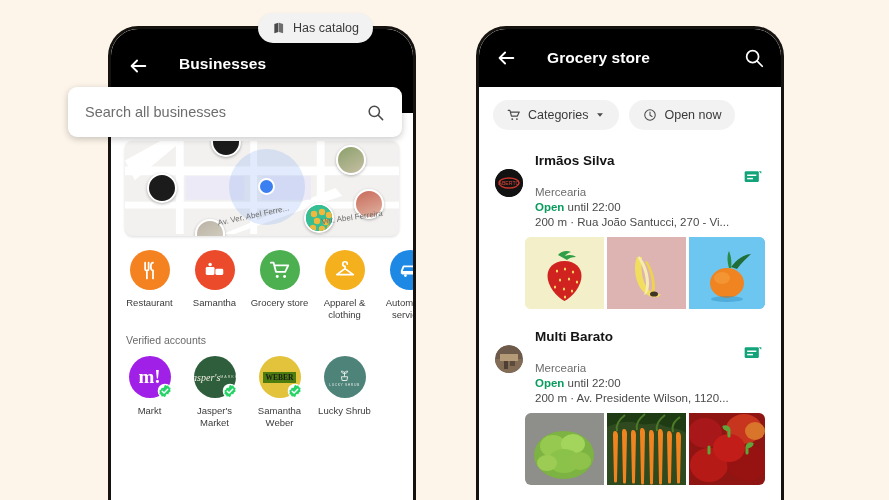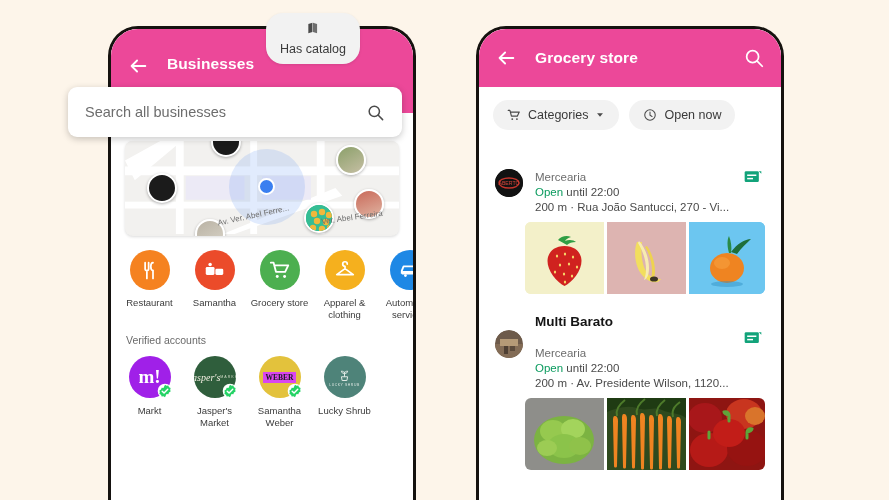--- a/index.html
+++ b/index.html
@@ -24,22 +24,22 @@
   }
   #phone-right {
     left: 476px; top: 26px; width: 308px; height: 480px;
     border-top-left-radius: 30px; border-top-right-radius: 30px;
     border-bottom: none;
   }
   .screen { position: absolute; inset: 0; overflow: hidden; background: #fff; }
 
   
   .appbar {
-    background: #ec4899; color: #fff;
-    display: flex; align-items: center; gap: 18px;
+    background: #000000; color: #fff;
+    display: flex; align-items: center; gap: 30px;
     padding: 0 16px; position: relative;
   }
   #bar-left  { height: 84px; align-items: flex-start; padding-top: 26px; }
   #bar-right { height: 58px; }
   .bar-title { font-size: 15.5px; font-weight: bold; letter-spacing: .1px; }
   .icon-btn { width: 22px; height: 22px; display:block; flex: 0 0 auto; }
   .spacer { flex: 1 1 auto; }
 
   
   #search-card {
@@ -105,30 +105,30 @@
     padding: 11px 16px; border-bottom: 1px solid #ececec;
   }
   .near-bar .t { font-size: 12px; color: #2b2b2b; }
 
   .chips { display: flex; gap: 10px; padding: 13px 0 13px 14px; position: relative; }
   .chip {
     display: flex; align-items: center; gap: 7px;
     background: #f2f2f2; border-radius: 17px; padding: 8px 14px;
     font-size: 12.5px; color: #3a3a3a; white-space: nowrap; flex: 0 0 auto;
   }
-  #chip-catalog { position: absolute; left: 266px; top: 13px; z-index: 60; box-shadow: 0 1px 3px rgba(0,0,0,.10); flex-direction: column; }
+  #chip-catalog { position: absolute; left: 258px; top: 13px; z-index: 60; box-shadow: 0 1px 3px rgba(0,0,0,.10); }
 
   .listing { padding: 4px 0 0 0; }
   .listing-head { display: flex; gap: 12px; padding: 6px 16px 0 16px; }
   .lav { width: 28px; height: 28px; border-radius: 50%; flex: 0 0 28px; overflow: hidden; margin-top: 16px; }
   .linfo { flex: 1 1 auto; min-width: 0; }
   .lname { font-size: 13.5px; font-weight: bold; color: #141414; }
   .lcat  { font-size: 11.5px; color: #6d6d6d; margin-top: 18px; }
   .lopen { font-size: 11.5px; color: #4a4a4a; margin-top: 3px; }
-  .lopen b { color: #0a9b5e; font-weight: normal; }
+  .lopen b { color: #0a9b5e; font-weight: bold; }
   .laddr { font-size: 11.5px; color: #4a4a4a; margin-top: 3px; white-space: nowrap; overflow: hidden; }
   .lact { width: 22px; flex: 0 0 22px; margin-top: 14px; }
 
   .thumbs { display: flex; gap: 3px; margin: 9px 16px 0 46px; border-radius: 6px; overflow: hidden; }
   .thumb { width: 79px; height: 72px; flex: 0 0 79px; position: relative; overflow: hidden; }
 </style>
 </head>
 <body>
 
 <div id="stage">
@@ -271,21 +271,21 @@
               <path d="M12 2.5l2.3 1.5 2.7-.3 1 2.5 2.4 1.3-.6 2.7.6 2.7-2.4 1.3-1 2.5-2.7-.3L12 21.5 9.7 20l-2.7.3-1-2.5-2.4-1.3.6-2.7-.6-2.7 2.4-1.3 1-2.5 2.7.3z" fill="#25d366"></path>
               <path d="M7.8 12.2l2.8 2.8 5.5-5.6" fill="none" stroke="#fff" stroke-width="2.1" stroke-linecap="round" stroke-linejoin="round"></path>
             </svg>
           </div>
           <div class="lbl">Jasper's Market</div>
         </div>
 
         <div class="acc">
           <div class="avwrap">
             <div class="av" style="background:#E3C23C;">
-              <span style="background:#d946ef;color:#1a1a1a;font-size:7.5px;font-weight:bold;padding:1px 3px;font-family:'Liberation Serif',serif;">WEBER</span>
+              <span style="background:#4d7c0f;color:#1a1a1a;font-size:7.5px;font-weight:bold;padding:1px 3px;font-family:'Liberation Serif',serif;">WEBER</span>
             </div>
             <svg class="badge" viewBox="0 0 24 24">
               <circle cx="12" cy="12" r="11" fill="#fff"></circle>
               <path d="M12 2.5l2.3 1.5 2.7-.3 1 2.5 2.4 1.3-.6 2.7.6 2.7-2.4 1.3-1 2.5-2.7-.3L12 21.5 9.7 20l-2.7.3-1-2.5-2.4-1.3.6-2.7-.6-2.7 2.4-1.3 1-2.5 2.7.3z" fill="#25d366"></path>
               <path d="M7.8 12.2l2.8 2.8 5.5-5.6" fill="none" stroke="#fff" stroke-width="2.1" stroke-linecap="round" stroke-linejoin="round"></path>
             </svg>
           </div>
           <div class="lbl">Samantha Weber</div>
         </div>
 
@@ -355,20 +355,21 @@
       <div class="listing">
         <div class="listing-head">
           <div class="lav" style="background:#111;">
             <svg viewBox="0 0 28 28" width="28" height="28">
               <circle cx="14" cy="14" r="14" fill="#121212"></circle>
               <ellipse cx="14" cy="14" rx="10" ry="5" fill="none" stroke="#c3342b" stroke-width="1.4"></ellipse>
               <text x="14" y="16" font-size="5.2" fill="#d6453a" text-anchor="middle" font-family="'Liberation Sans',sans-serif">ABERTO</text>
             </svg>
           </div>
           <div class="linfo">
+            <div class="lname">Irmãos Silva</div>
             <div class="lcat">Mercearia</div>
             <div class="lopen"><b>Open</b><span> until 22:00</span></div>
             <div class="laddr">200 m · Rua João Santucci, 270 - Vi...</div>
           </div>
           <div class="lact">
             <svg width="20" height="20" viewBox="0 0 24 24">
               <rect x="2" y="5" width="17" height="13" rx="1.5" fill="#12a37a"></rect>
               <path d="M19 5h3v3z" fill="#12a37a"></path>
               <rect x="5" y="9" width="11" height="1.8" fill="#fff"></rect>
               <rect x="5" y="13" width="7" height="1.8" fill="#fff"></rect>

